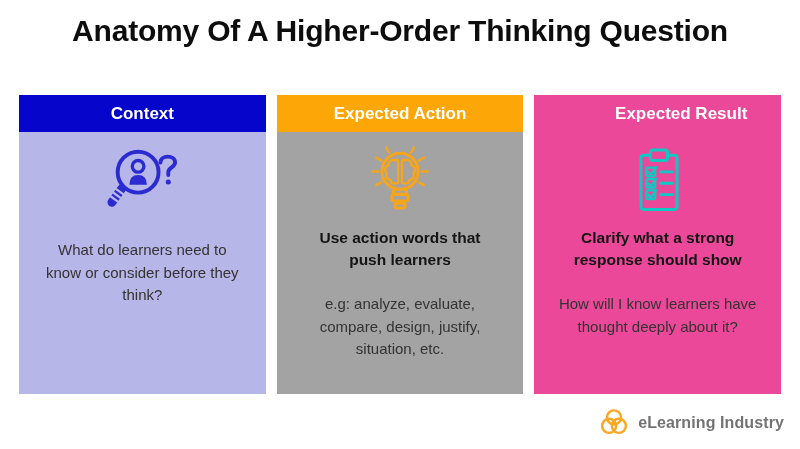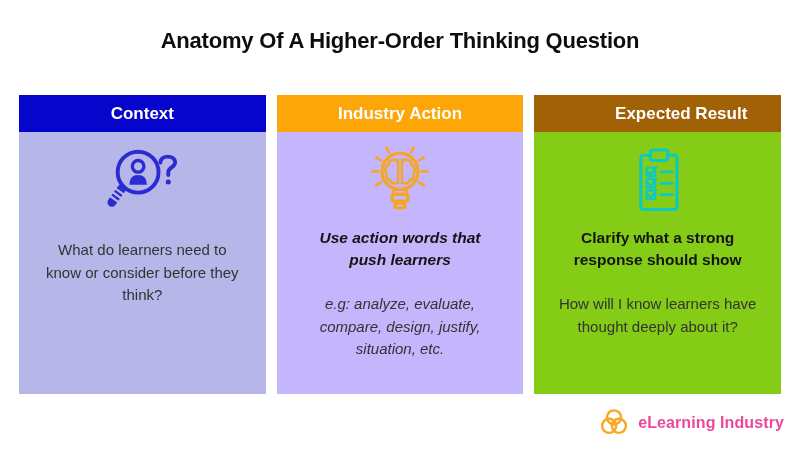--- a/index.html
+++ b/index.html
@@ -5,24 +5,24 @@
   * { margin: 0; padding: 0; box-sizing: border-box; }
   html, body { width: 800px; height: 449px; }
   body {
     background: #ffffff;
     font-family: "Liberation Sans", sans-serif;
     position: relative;
     overflow: hidden;
   }
   .title {
     text-align: center;
-    font-size: 22px;
+    font-size: 30px;
     font-weight: 800;
     color: #0d0d0d;
-    margin-top: 28px;
+    margin-top: 14px;
     letter-spacing: -0.2px;
   }
   .cards {
     position: absolute;
     left: 19px;
     top: 95px;
     width: 762px;
     height: 299px;
     display: flex;
     gap: 11px;
@@ -112,23 +112,23 @@
           <path d="M59,20 C59,12 74,12 74,20 C74,25 67,25 67,30 L67,33" stroke-width="4"></path>
           <circle cx="67" cy="40" r="2.6" fill="currentColor" stroke="none"></circle>
         </svg>
       </div>
       <div class="card-text">What do learners need to know or consider before they think?</div>
     </div>
   </div>
 
   <div class="card">
     <div class="card-header" style="background-color: rgb(252, 166, 8);">
-      <span>Industry Action</span>
+      <span>Expected Action</span>
     </div>
-    <div class="card-body" style="background-color: #c4b5fd; font-style: italic;">
+    <div class="card-body" style="background-color: #a3a3a3;">
       <div class="icon-wrap" style="color: rgb(247, 165, 27);">
         <svg width="76" height="72" viewBox="0 0 80 74" fill="none" stroke="currentColor" stroke-linecap="round" stroke-linejoin="round">
 
           <circle cx="40" cy="29" r="19" stroke-width="3.2"></circle>
 
           <path d="M34.5,46.5 L32.5,53 L47.5,53 L45.5,46.5" stroke-width="3"></path>
           <rect x="31.5" y="53.5" width="17" height="6.5" rx="2" stroke-width="3"></rect>
           <rect x="34.5" y="62.5" width="11" height="5" rx="2" stroke-width="3"></rect>
 
           <path id="lobe" d="M38,41 C34,43 30,41 30,38 C26,38 24,34 26,30.5 C23,28.5 24,23.5 28,22.5 C27,18.5 32,15.5 36,17.5 C37,16.5 38,16.5 38,17.5 L38,41 Z" stroke-width="2.5"></path>
@@ -143,24 +143,24 @@
           <line x1="20.1" y1="40.5" x2="14.9" y2="43.5" stroke-width="2.6"></line>
           <line x1="59.9" y1="40.5" x2="65.1" y2="43.5" stroke-width="2.6"></line>
         </svg>
       </div>
       <div class="card-heading">Use action words that push learners</div>
       <div class="card-text">e.g: analyze, evaluate, compare, design, justify, situation, etc.</div>
     </div>
   </div>
 
   <div class="card">
-    <div class="card-header" style="background-color: #a16207; padding-left: 47px;">
+    <div class="card-header" style="background-color: #ec4899; padding-left: 47px;">
       <span>Expected Result</span>
     </div>
-    <div class="card-body" style="background-color: #84cc16;">
+    <div class="card-body" style="background-color: #ec4899;">
       <div class="icon-wrap" style="color: rgb(12, 201, 196);">
         <svg width="76" height="72" viewBox="0 0 80 74" fill="none" stroke="currentColor" stroke-linecap="round" stroke-linejoin="round">
 
           <path d="M32,12 H25 Q22,12 22,15 V66 Q22,69 25,69 H57 Q60,69 60,66 V15 Q60,12 57,12 H50" stroke-width="3.2"></path>
 
           <rect x="32" y="6.5" width="18" height="11" rx="2.5" stroke-width="3.2"></rect>
 
           <rect x="28" y="25" width="9" height="9" rx="1.5" stroke-width="2.5"></rect>
           <polyline points="29.5,29.5 32.5,32.5 38,24.5" stroke-width="2.4"></polyline>
           <rect x="28" y="37" width="9" height="9" rx="1.5" stroke-width="2.5"></rect>
@@ -181,14 +181,14 @@
 </div>
 
 <div class="brand">
   <span style="display: flex; align-items: center; color: rgb(249, 168, 38);">
     <svg width="34" height="30" viewBox="0 0 36 32" fill="none" stroke="currentColor" stroke-width="2.6">
       <circle cx="18" cy="10" r="7.5"></circle>
       <circle cx="12.8" cy="19" r="7.5"></circle>
       <circle cx="23.2" cy="19" r="7.5"></circle>
     </svg>
   </span>
-  <span class="brand-text" style="color: #ec4899;">eLearning Industry</span>
+  <span class="brand-text" style="color: #737373;">eLearning Industry</span>
 </div>
 
 </body></html>

